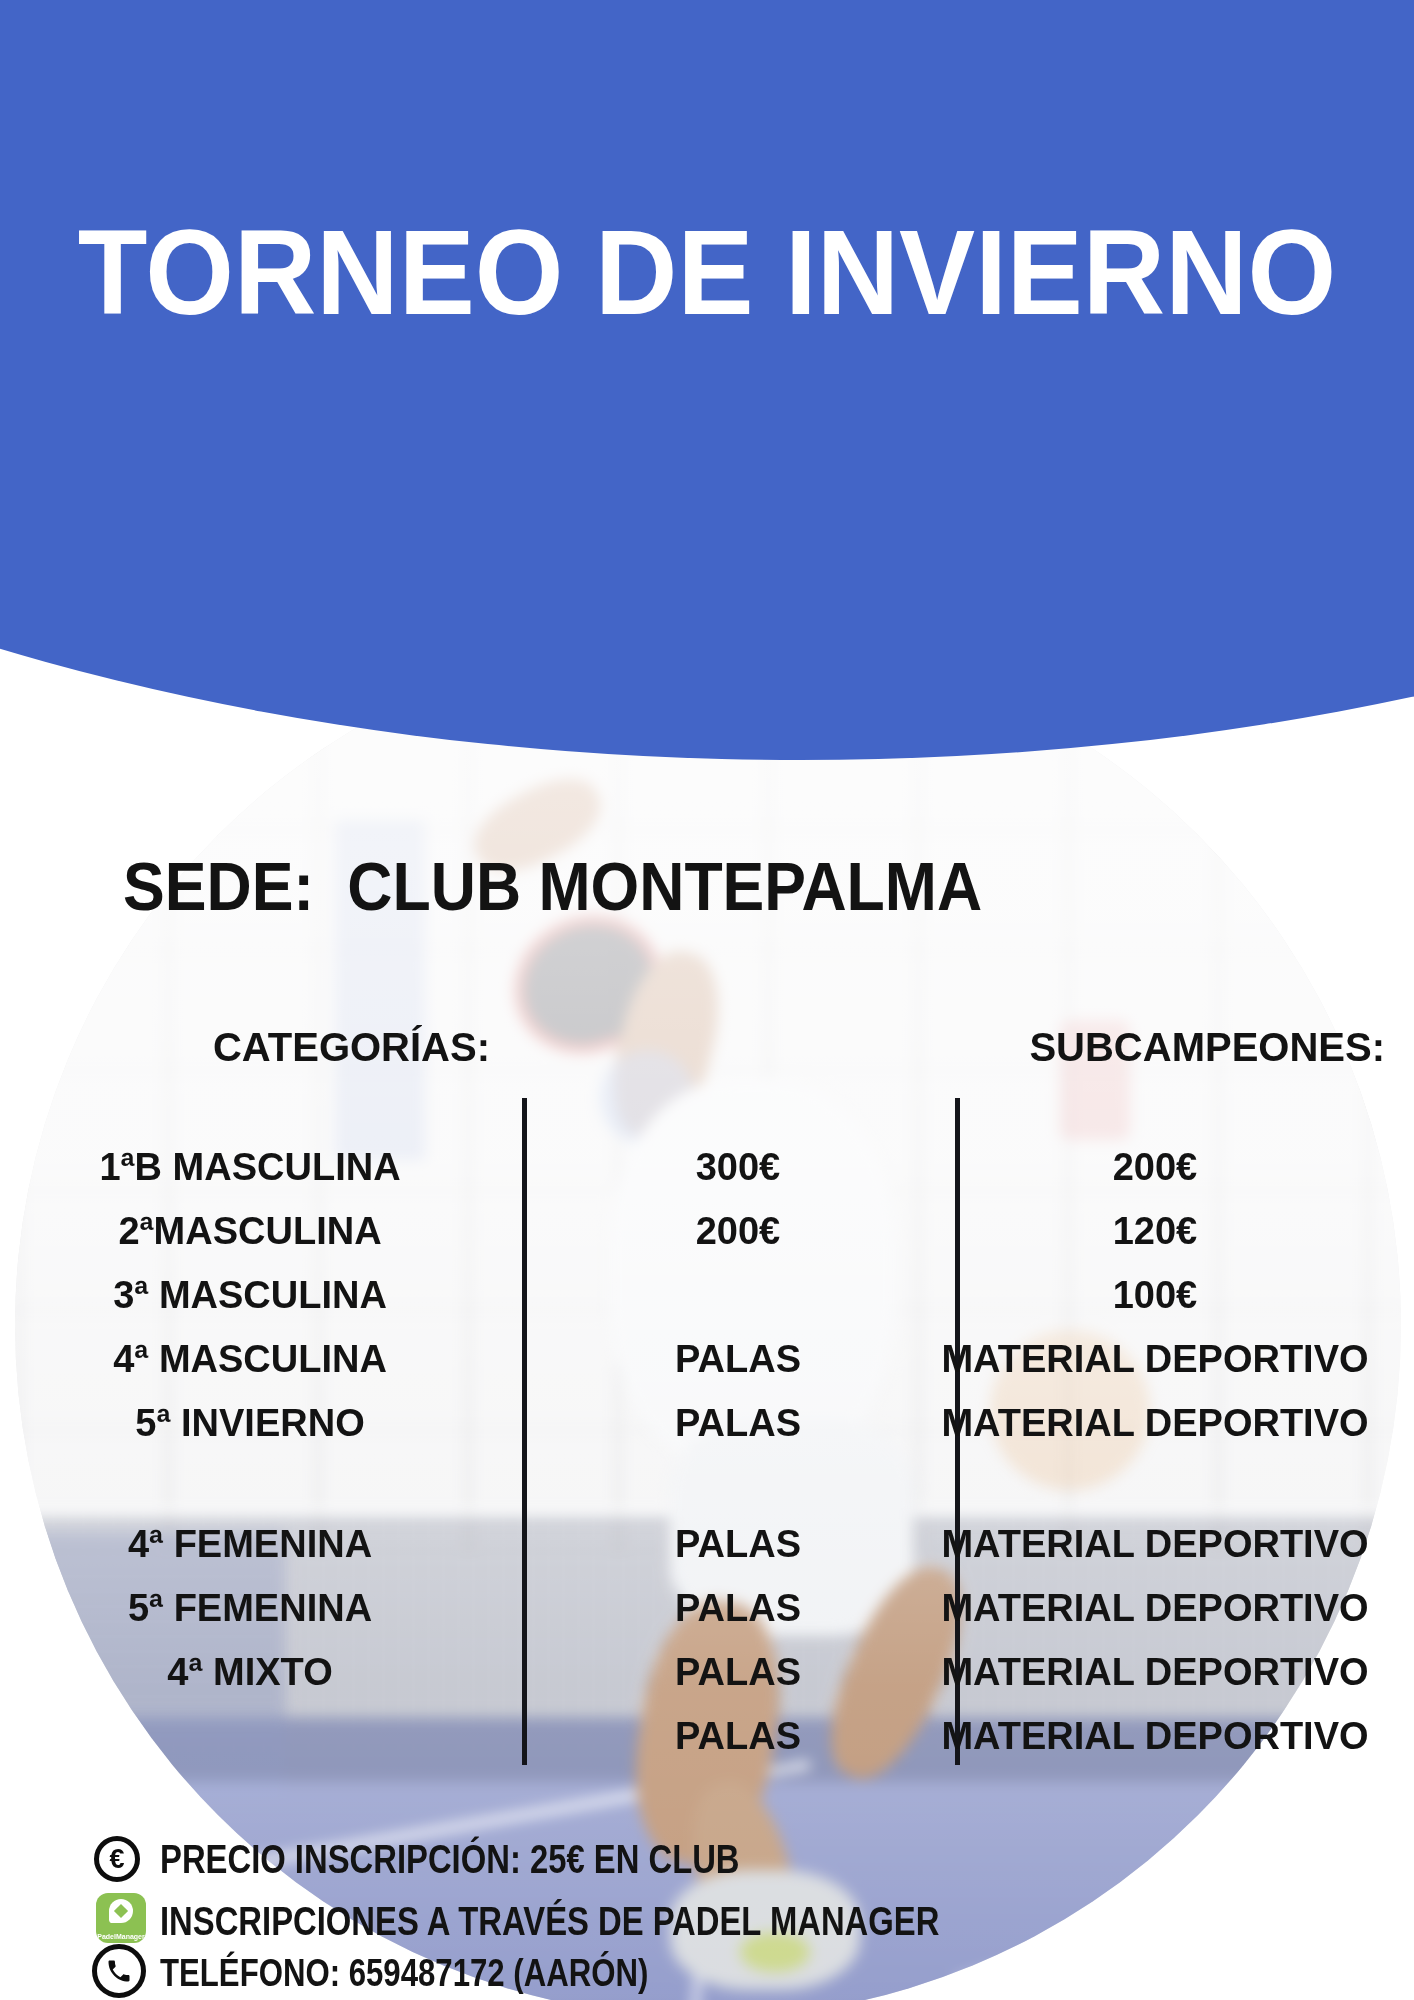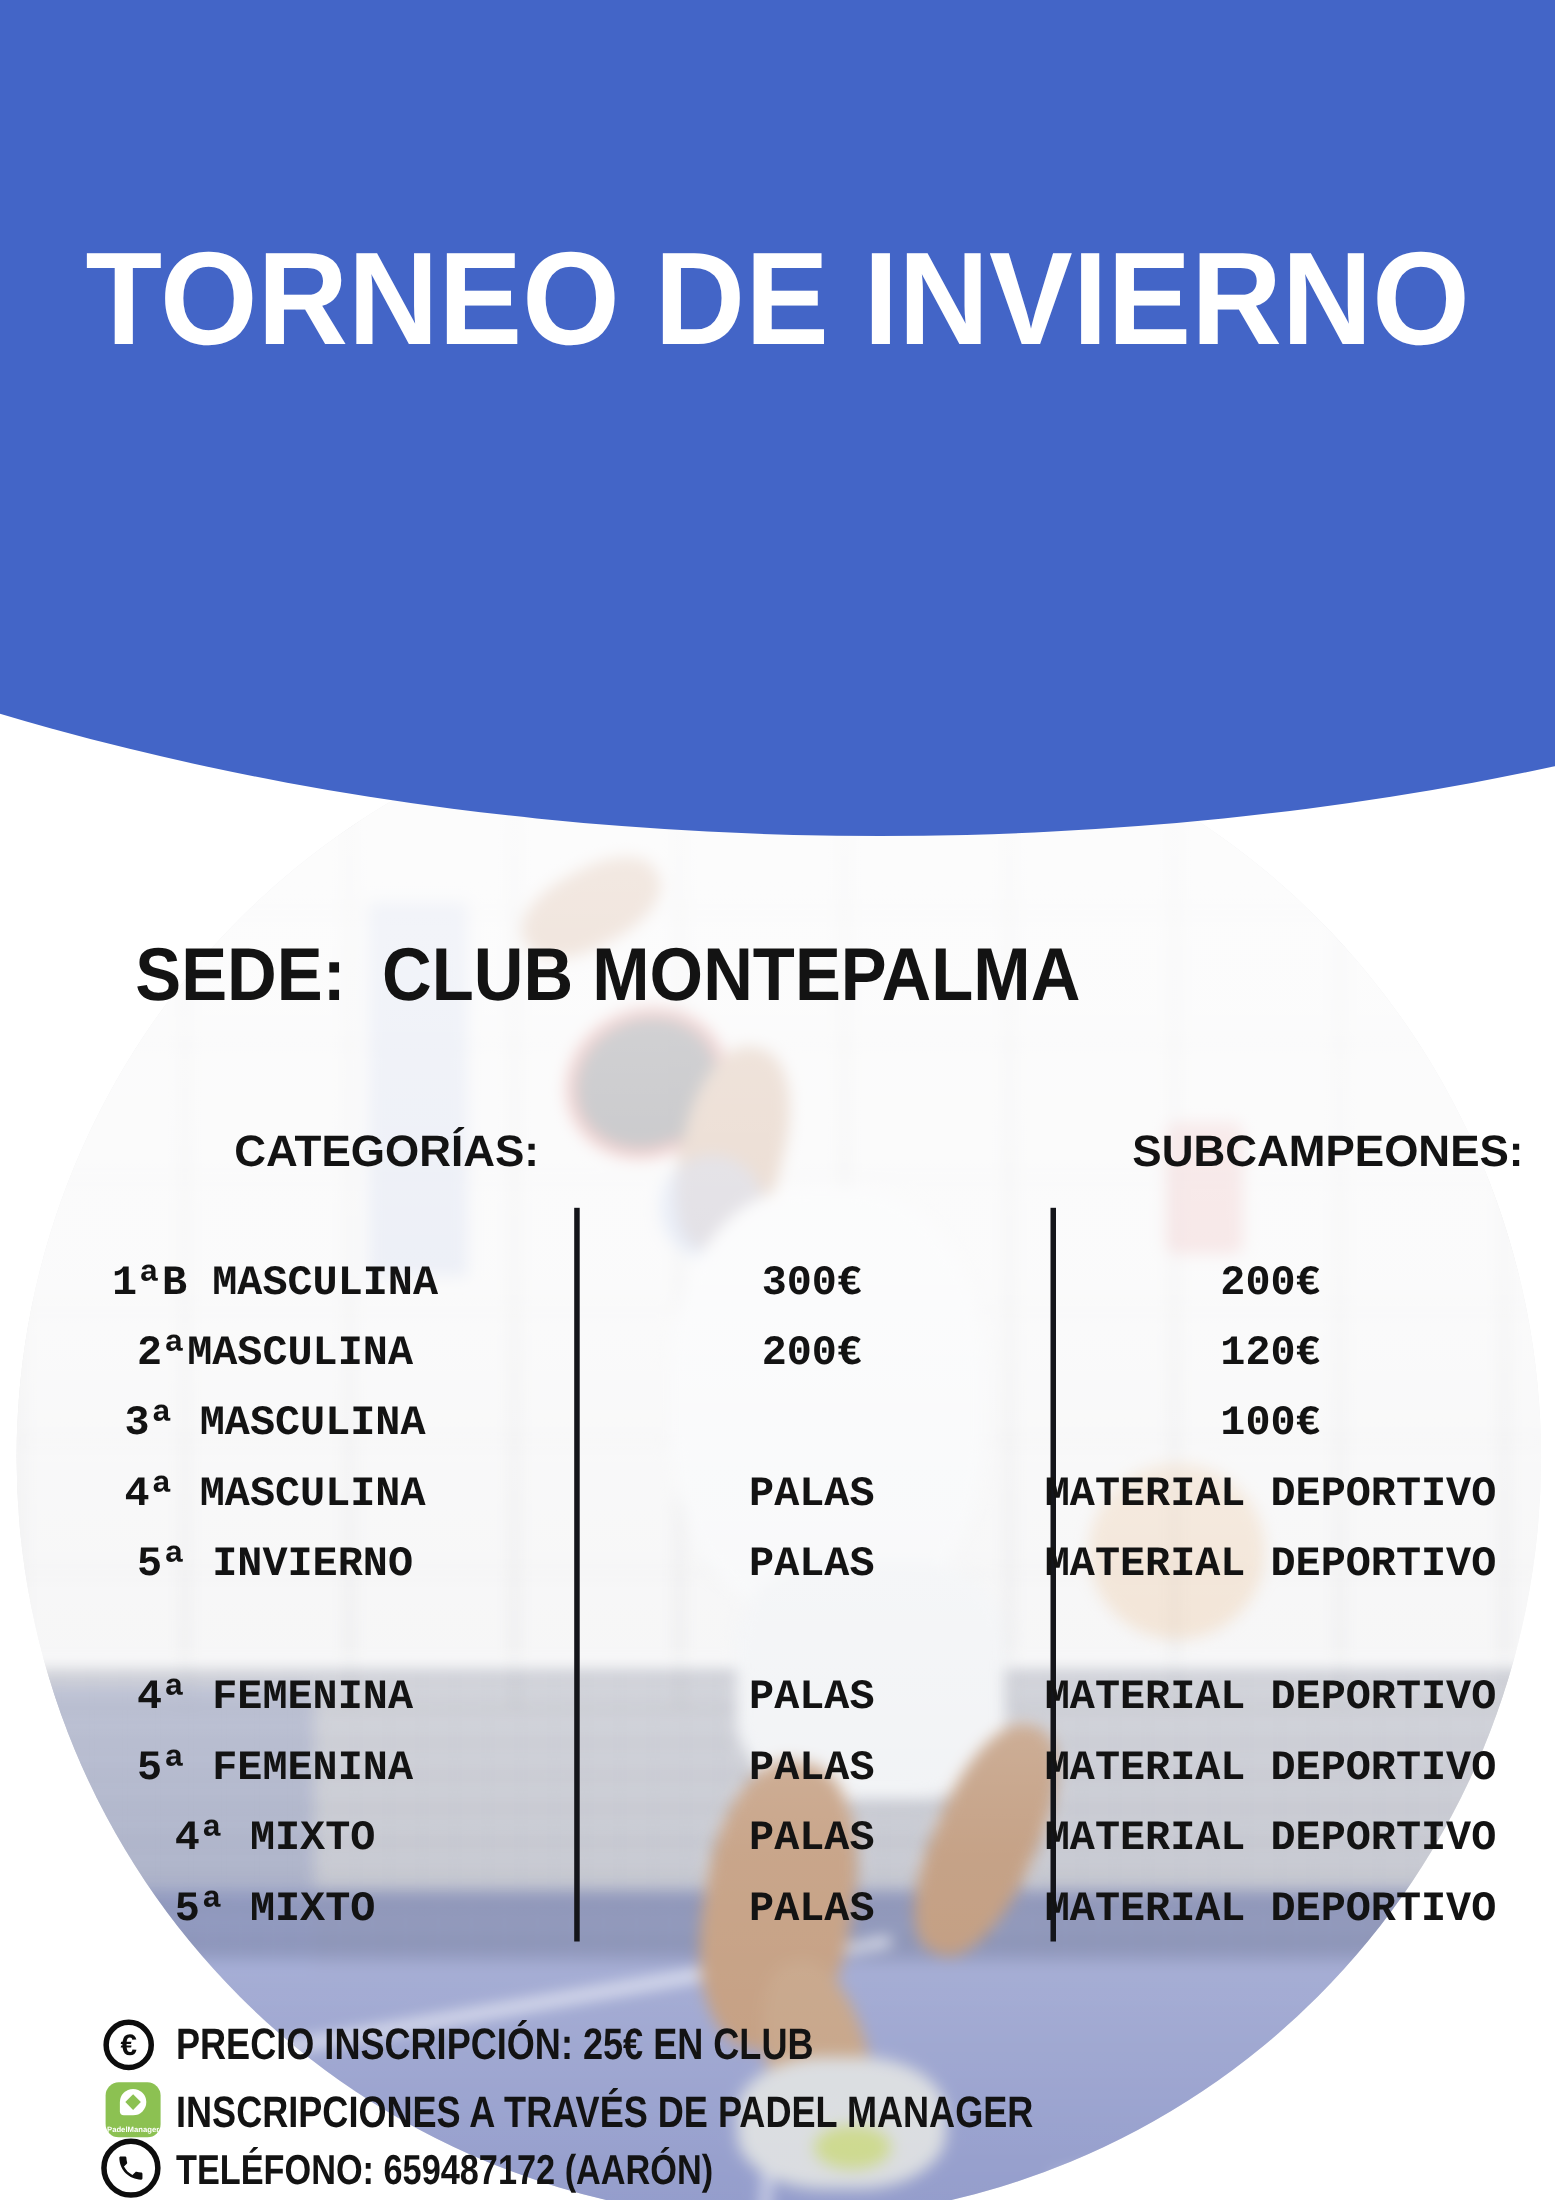--- a/index.html
+++ b/index.html
@@ -73,21 +73,21 @@
     position:absolute;top:852px;left:123px;display:flex;gap:36px;
     font-weight:bold;font-size:68px;line-height:1;white-space:nowrap;
     transform:scaleX(.92);transform-origin:left center;
   }
   .thead-cell,.cell{white-space:nowrap;font-weight:bold;}
   .thead-cell{position:absolute;top:1022px;height:50px;line-height:50px;text-align:right;font-size:40px;}
   .h1{left:30px;width:460px;} .h2{left:500px;width:420px;} .h3{left:925px;width:460px;}
   .vline{position:absolute;top:1098px;width:5px;height:667px;background:#14151a;}
   .vline-1{left:522px;} .vline-2{left:955px;}
   .prize-rows{position:absolute;top:1135px;left:20px;right:20px;}
-  .trow{position:relative;height:64px;font-family:Liberation Mono, monospace;}
+  .trow{position:relative;height:64px;}
   .cell{position:absolute;line-height:64px;text-align:center;font-size:38px;}
   .c1{left:0;width:460px;} .c2{left:508px;width:420px;} .c3{left:885px;width:500px;}
   .group-gap{height:57px;}
   
   .footer-item{position:absolute;left:0;right:0;}
   .footer-text{
     position:absolute;left:160px;font-weight:bold;font-size:40px;white-space:nowrap;
     transform:scaleX(.82);transform-origin:left center;
   }
   .fi-1{top:1834px;} .fi-1 .footer-text{line-height:50px;}
@@ -202,21 +202,20 @@
         <div class="cell c1">5ª FEMENINA</div>
         <div class="cell c2">PALAS</div>
         <div class="cell c3">MATERIAL DEPORTIVO</div>
       </div>
       <div class="trow">
         <div class="cell c1">4ª MIXTO</div>
         <div class="cell c2">PALAS</div>
         <div class="cell c3">MATERIAL DEPORTIVO</div>
       </div>
       <div class="trow">
-        <div class="cell c1">5ª MIXTO</div>
         <div class="cell c2">PALAS</div>
         <div class="cell c3">MATERIAL DEPORTIVO</div>
       </div>
     </div>
 
     <div class="footer-item fi-1">
       <span class="circle-icon euro-circle">€</span>
       <span class="footer-text">PRECIO INSCRIPCIÓN: 25€ EN CLUB</span>
     </div>
 

